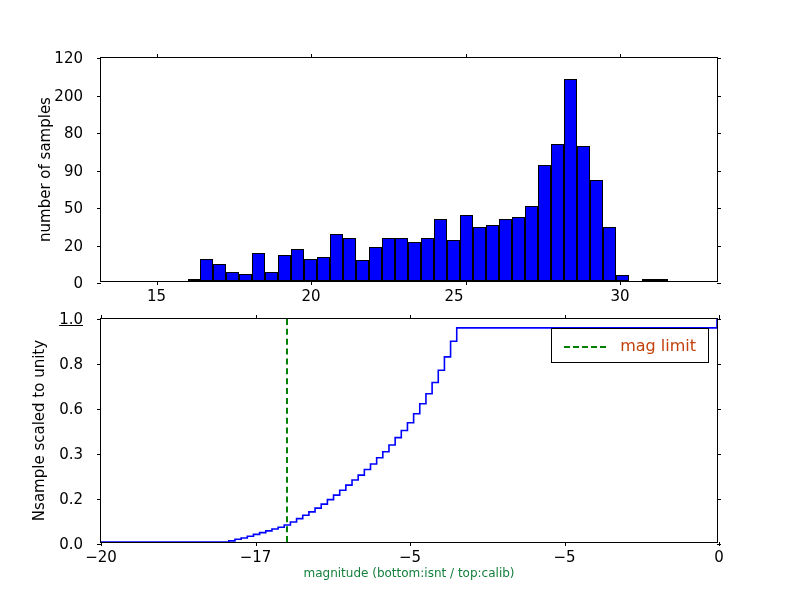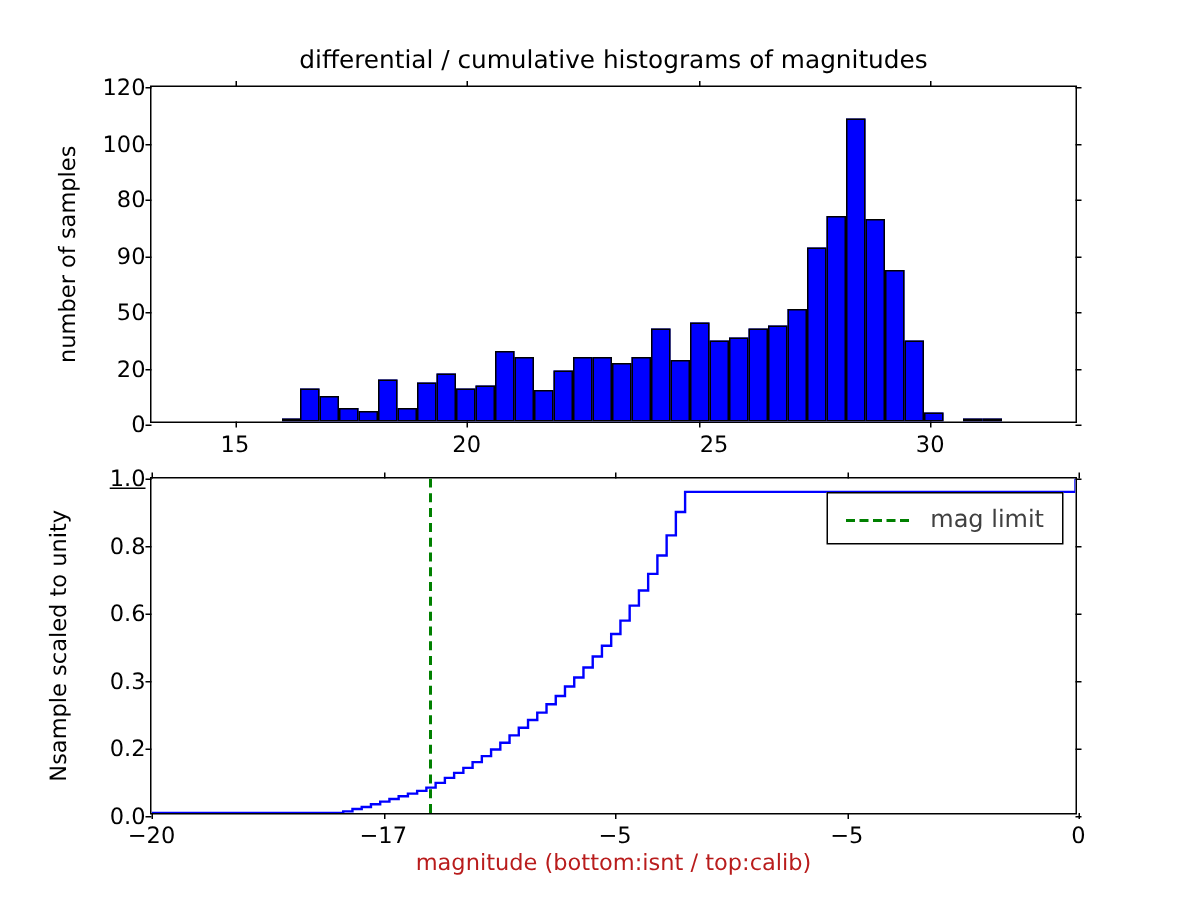--- a/index.html
+++ b/index.html
@@ -86,21 +86,21 @@
   .tick-x-top {
     position: absolute;
     top: -4px;
     width: 0;
     height: 4px;
     border-left: 1px solid #000000;
   }
   .ticklabel-y {
     position: absolute;
     right: 100%;
-    margin-right: 4px;
+    margin-right: 18px;
     transform: translateY(-50%);
     font-size: 15px;
     color: #000000;
     white-space: nowrap;
   }
   .ticklabel-x {
     position: absolute;
     top: 100%;
     margin-top: 6px;
     transform: translateX(-50%);
@@ -129,22 +129,22 @@
     top: 543px;
     width: 225px;
     text-align: center;
   }
   #xlabel-bottom {
     position: absolute;
     left: 100px;
     top: 566px;
     width: 618px;
     text-align: center;
-    font-size: 15px;
-    color: #b91c1c;
+    font-size: 12px;
+    color: #15803d;
     white-space: nowrap;
   }
 
   
   .bar {
     position: absolute;
     bottom: 0;
     background: #0000ff;
     border: 1px solid #000000;
     box-sizing: border-box;
@@ -171,21 +171,21 @@
   #legend-swatch .dashline {
     position: absolute;
     top: 50%;
     left: 0;
     width: 42px;
     height: 0;
     border-top: 2px dashed #008000;
   }
   #legend-label {
     font-size: 16px;
-    color: #404040;
+    color: #c2410c;
     white-space: nowrap;
   }
 
   
   #maglimit-line {
     position: absolute;
     top: 0;
     bottom: 0;
     width: 0;
     border-left: 2px dashed #008000;
@@ -197,21 +197,20 @@
     left: 0; top: 0;
     width: 100%;
     height: 100%;
   }
 </style>
 </head>
 <body>
 
 <div id="figure">
 
-  <div id="chart-title">differential / cumulative histograms of magnitudes</div>
 
   <div class="axes" id="axes-top">
     <div class="plotarea" id="top-plotarea">
         <div class="bar" style="left: 86.52px; width: 12.978px; height: 2px; background-color: rgb(0, 0, 255);"></div>
         <div class="bar" style="left: 99.498px; width: 12.978px; height: 22.5px; background-color: rgb(0, 0, 255);"></div>
         <div class="bar" style="left: 112.476px; width: 12.978px; height: 16.875px; background-color: rgb(0, 0, 255);"></div>
         <div class="bar" style="left: 125.454px; width: 12.978px; height: 9.375px; background-color: rgb(0, 0, 255);"></div>
         <div class="bar" style="left: 138.432px; width: 12.978px; height: 7.5px; background-color: rgb(0, 0, 255);"></div>
         <div class="bar" style="left: 151.41px; width: 12.978px; height: 28.125px; background-color: rgb(0, 0, 255);"></div>
         <div class="bar" style="left: 164.388px; width: 12.978px; height: 9.375px; background-color: rgb(0, 0, 255);"></div>
@@ -256,35 +255,35 @@
         <div class="tick-y-right" style="top: 150px;"></div>
         <div class="ticklabel-y" style="top: 150px;">50</div>
         <div class="tick-y" style="top: 112.5px;"></div>
         <div class="tick-y-right" style="top: 112.5px;"></div>
         <div class="ticklabel-y" style="top: 112.5px;">90</div>
         <div class="tick-y" style="top: 75px;"></div>
         <div class="tick-y-right" style="top: 75px;"></div>
         <div class="ticklabel-y" style="top: 75px;">80</div>
         <div class="tick-y" style="top: 37.5px;"></div>
         <div class="tick-y-right" style="top: 37.5px;"></div>
-        <div class="ticklabel-y" style="top: 37.5px;">100</div>
+        <div class="ticklabel-y" style="top: 37.5px;">200</div>
         <div class="tick-y" style="top: 0px;"></div>
         <div class="tick-y-right" style="top: 0px;"></div>
         <div class="ticklabel-y" style="top: 0px;">120</div>
       </div>
     <div id="top-xticks">
         <div class="tick-x" style="left: 55.62px;"></div>
         <div class="tick-x-top" style="left: 55.62px;"></div>
         <div class="ticklabel-x" style="left: 55.62px;">15</div>
         <div class="tick-x" style="left: 210.12px;"></div>
         <div class="tick-x-top" style="left: 210.12px;"></div>
         <div class="ticklabel-x" style="left: 210.12px;">20</div>
         <div class="tick-x" style="left: 364.62px;"></div>
         <div class="tick-x-top" style="left: 364.62px;"></div>
-        <div class="ticklabel-x" style="left: 375px;">25</div>
+        <div class="ticklabel-x" style="left: 353px;">25</div>
         <div class="tick-x" style="left: 519.12px;"></div>
         <div class="tick-x-top" style="left: 519.12px;"></div>
         <div class="ticklabel-x" style="left: 519.12px;">30</div>
       </div>
   </div>
   <div class="ylabel" id="ylabel-top">number of samples</div>
 
   <div class="axes" id="axes-bottom">
     <div class="plotarea" id="bottom-plotarea">
       <svg id="cumulative-svg" viewBox="0 0 618 225" preserveAspectRatio="none">

